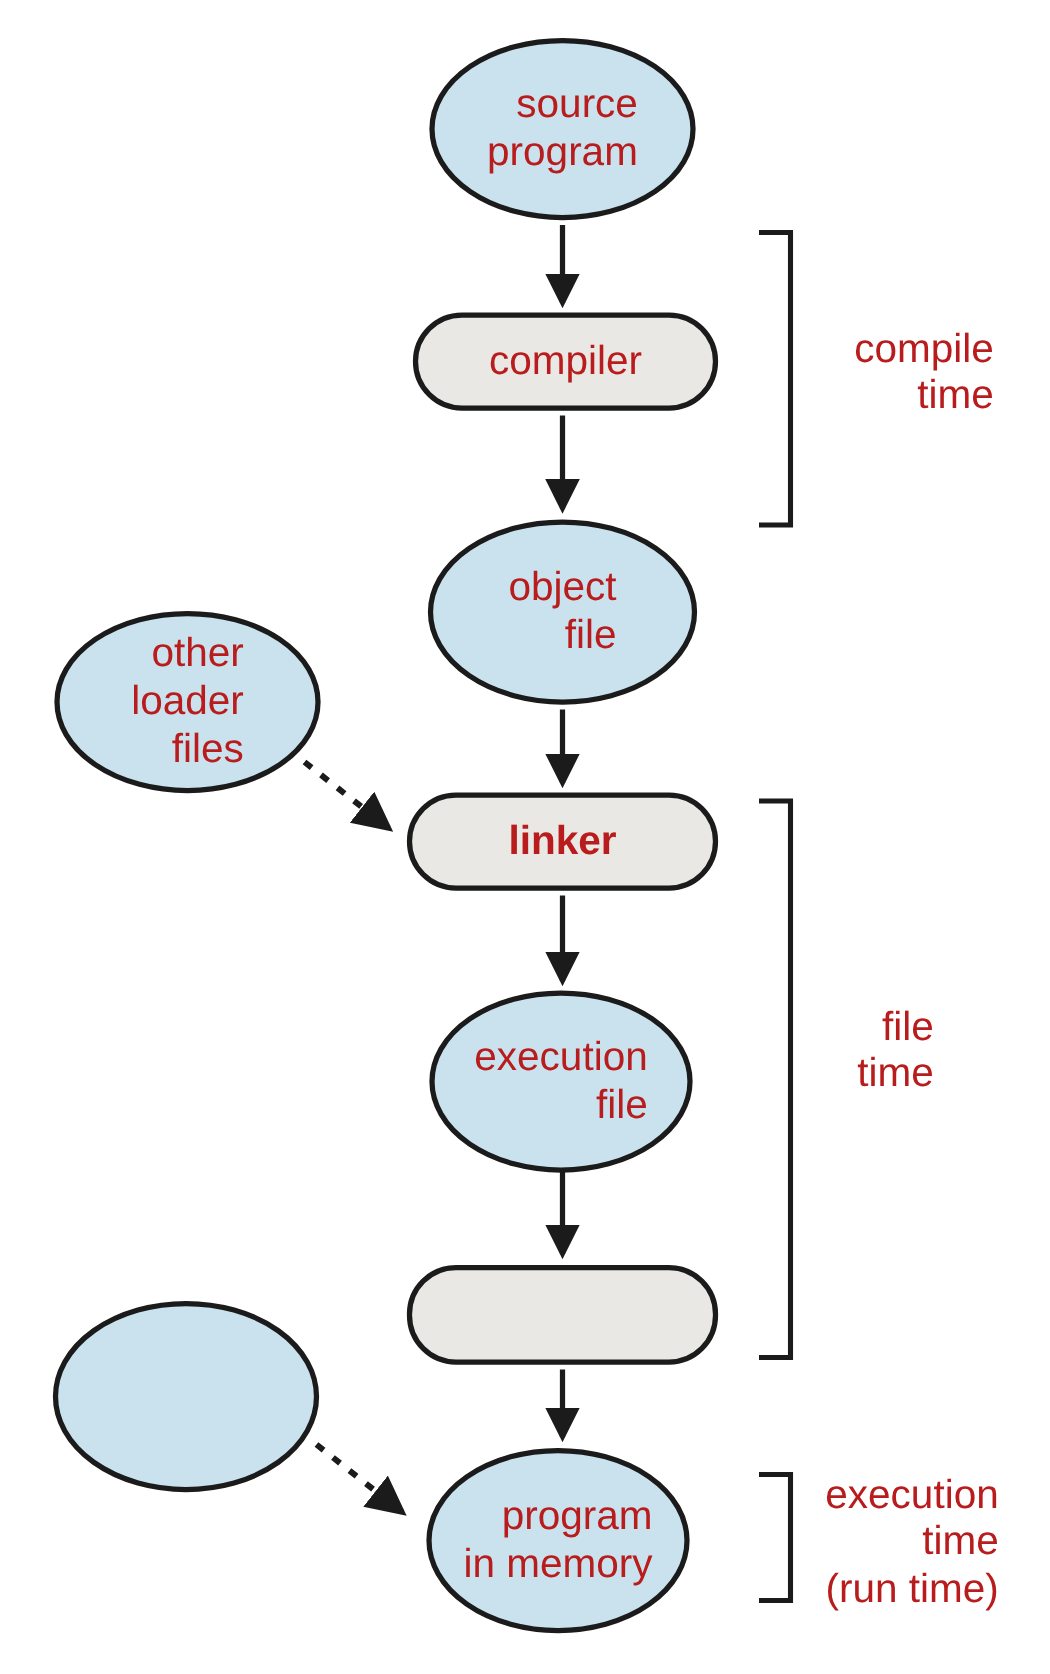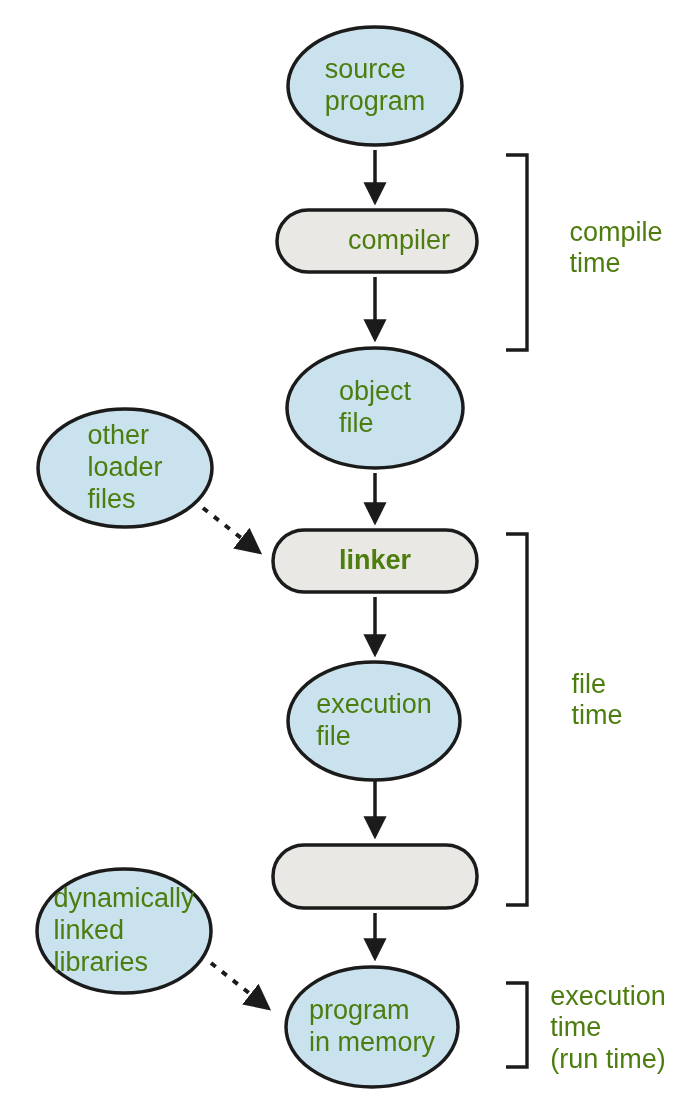--- a/index.html
+++ b/index.html
@@ -17,23 +17,23 @@
   }
   #shapes {
     position: absolute;
     left: 0; top: 0;
   }
   .label {
     position: absolute;
     display: flex;
     align-items: center;
     justify-content: center;
-    text-align: left;
+    text-align: right;
     white-space: pre-line;
-    color: #4d7c0f;
+    color: #b91c1c;
     font-size: 27px;
     line-height: 1.18;
     pointer-events: none;
   }
   .phase-label {
     line-height: 1.15;
   }
 </style>
 </head>
 <body>
@@ -68,32 +68,29 @@
     <ellipse cx="124" cy="931" rx="87" ry="62" fill="#c9e2ee" stroke="#1b1b1b" stroke-width="3.5"></ellipse>
     <ellipse cx="372" cy="1027" rx="86" ry="60" fill="#c9e2ee" stroke="#1b1b1b" stroke-width="3.5"></ellipse>
 
     <rect x="277" y="210" width="200" height="62" rx="31" ry="31" fill="#e9e8e4" stroke="#1b1b1b" stroke-width="3.5"></rect>
     <rect x="273" y="530" width="204" height="62" rx="31" ry="31" fill="#e9e8e4" stroke="#1b1b1b" stroke-width="3.5"></rect>
     <rect x="273" y="845" width="204" height="63" rx="31" ry="31" fill="#e9e8e4" stroke="#1b1b1b" stroke-width="3.5"></rect>
   </svg>
 
   <div class="label" style="left:275px; top:46px;  width:200px; height:80px;">source
 program</div>
-  <div class="label" style="left:277px; top:210px; width:200px; height:62px;margin-left:22px;">compiler</div>
+  <div class="label" style="left:277px; top:210px; width:200px; height:62px;">compiler</div>
   <div class="label" style="left:275px; top:368px; width:200px; height:80px;">object
 file</div>
   <div class="label" style="left:25px;  top:410px; width:200px; height:116px;">other
 loader
 files</div>
   <div class="label" style="left:273px; top:530px; width:204px; height:62px;font-weight:bold;">linker</div>
   <div class="label" style="left:274px; top:681px; width:200px; height:80px;">execution
 file</div>
-  <div class="label" style="left:24px;  top:873px; width:200px; height:116px;">dynamically
-linked
-libraries</div>
   <div class="label" style="left:272px; top:987px; width:200px; height:80px;">program
 in memory</div>
 
   <div class="label phase-label" style="left:536px; top:215px; width:160px; height:66px;">compile
 time</div>
   <div class="label phase-label" style="left:517px; top:667px; width:160px; height:66px;">file
 time</div>
   <div class="label phase-label" style="left:518px; top:978px; width:180px; height:100px;">execution
 time
 (run time)</div>

